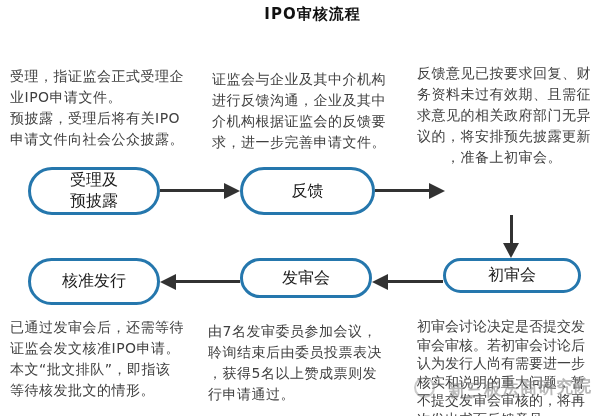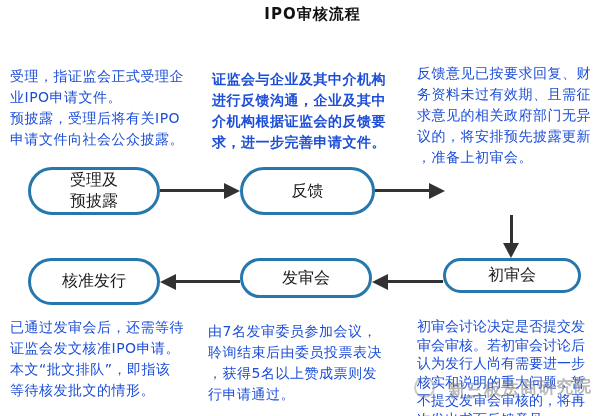--- a/index.html
+++ b/index.html
@@ -7,21 +7,21 @@
     position:relative;width:601px;height:416px;background:#ffffff;
     font-family:"DejaVu Sans","Liberation Sans",sans-serif;
     overflow:hidden;color:#262626;
   }
   .title{
     position:absolute;top:5px;left:12px;width:100%;text-align:center;
     font-size:15px;font-weight:bold;color:#111;letter-spacing:1px;
   }
   .note{
     position:absolute;font-size:14px;line-height:21px;white-space:pre;
-    color:#1d4ed8;letter-spacing:0.5px;
+    color:#404040;letter-spacing:0.5px;
   }
   .note.tight{line-height:18.5px;letter-spacing:0;}
   .node{
     position:absolute;background:#fff;border:3px solid #2577ad;border-radius:26px;
     display:flex;align-items:center;justify-content:center;text-align:center;
     font-size:16px;color:#1c1c1c;white-space:pre-line;line-height:1.3;
     box-sizing:border-box;
   }
   .shaft{position:absolute;background:#323232;}
   .head{position:absolute;width:0;height:0;}
@@ -42,25 +42,25 @@
 <body>
 
 <div class="canvas">
 
   <div class="title">IPO审核流程</div>
 
   <div class="note" style="left:10px;top:66px;">受理，指证监会正式受理企
 业IPO申请文件。
 预披露，受理后将有关IPO
 申请文件向社会公众披露。</div>
-  <div class="note" style="left:212px;top:69px;font-weight:bold;">证监会与企业及其中介机构
+  <div class="note" style="left:212px;top:69px;">证监会与企业及其中介机构
 进行反馈沟通，企业及其中
 介机构根据证监会的反馈要
 求，进一步完善申请文件。</div>
-  <div class="note" style="left:417px;top:63px;">反馈意见已按要求回复、财
+  <div class="note" style="left:417px;top:63px;text-align:center;">反馈意见已按要求回复、财
 务资料未过有效期、且需征
 求意见的相关政府部门无异
 议的，将安排预先披露更新
 ，准备上初审会。</div>
 
   <div class="node" style="left:240px;top:167px;width:135px;height:48px;">反馈</div>
   <div class="node" style="left:28px;top:167px;width:132px;height:48px;">受理及
 预披露</div>
 
   <div class="node" style="left:28px;top:258px;width:132px;height:47px;">核准发行</div>

